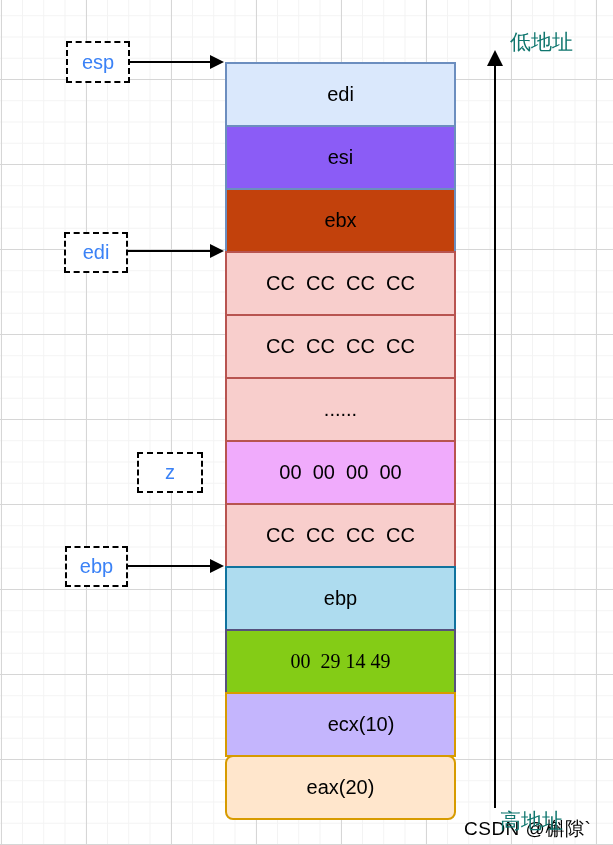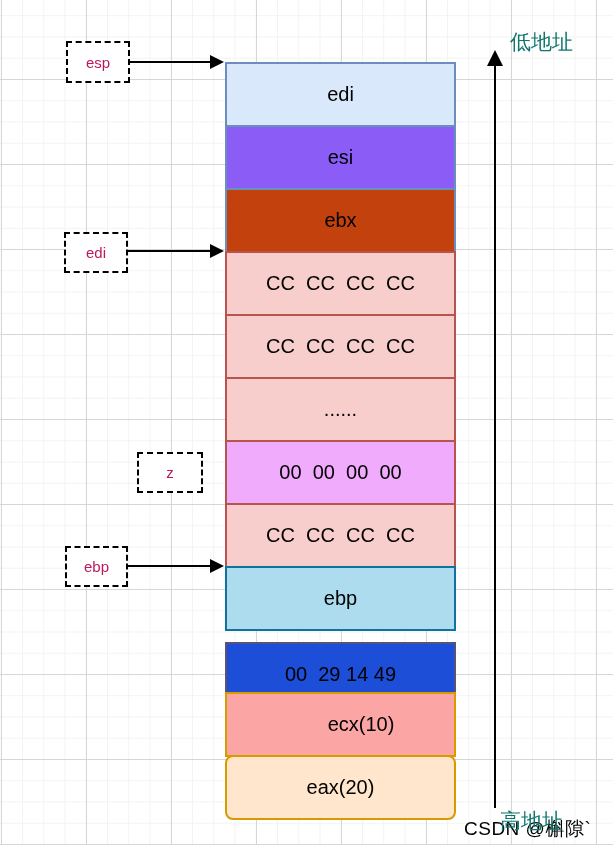--- a/index.html
+++ b/index.html
@@ -19,21 +19,21 @@
   .row{
     position:absolute;left:0;width:231px;height:65px;
     border:2px solid #666;box-sizing:border-box;
     display:flex;align-items:center;justify-content:center;
   }
   .row span{font-size:20px;color:#000;white-space:pre;}
   .pbox{
     position:absolute;border:2px dashed #000;background:#fff;box-sizing:border-box;
     display:flex;align-items:center;justify-content:center;
   }
-  .pbox span{font-size:15px;color:#be185d;}
+  .pbox span{font-size:20px;color:#3b82f6;}
   .harrow{position:absolute;height:2px;}
   .hline{position:absolute;left:0;top:0;height:2px;width:100%;background:#000;}
   .hhead{position:absolute;right:-14px;top:-6px;width:0;height:0;
     border-top:7px solid transparent;border-bottom:7px solid transparent;
     border-left:14px solid #000;}
   .vline{position:absolute;left:494px;top:64px;width:2px;height:744px;background:#000;}
   .vhead{position:absolute;left:487px;top:50px;width:0;height:0;
     border-left:8px solid transparent;border-right:8px solid transparent;
     border-bottom:16px solid #000;}
   .axis-label{position:absolute;font-size:21px;color:#0f766e;z-index:3;}
@@ -66,24 +66,24 @@
     </div>
   <div class="row" style="top: 378px; background-color: #f0abfc; border-color: rgb(184, 84, 80);">
       <span>00  00  00  00</span>
     </div>
   <div class="row" style="top: 441px; background-color: rgb(248, 206, 204); border-color: rgb(184, 84, 80);">
       <span>CC  CC  CC  CC</span>
     </div>
   <div class="row" style="top: 504px; background-color: rgb(174, 220, 239); border-color: rgb(16, 115, 158);">
       <span>ebp</span>
     </div>
-  <div class="row" style="top: 580px; background-color: #1d4ed8; border-color: rgb(86, 81, 125);">
+  <div class="row" style="top: 567px; background-color: #84cc16; border-color: rgb(86, 81, 125); font-family: Liberation Serif, serif;">
       <span>00  29 14 49</span>
     </div>
-  <div class="row" style="top: 630px; background-color: #fca5a5; border-color: rgb(215, 155, 0); padding-left: 41px;">
+  <div class="row" style="top: 630px; background-color: #c4b5fd; border-color: rgb(215, 155, 0); padding-left: 41px;">
       <span>ecx(10)</span>
     </div>
   <div class="row" style="top: 693px; background-color: rgb(255, 230, 204); border-color: rgb(215, 155, 0); border-radius: 8px;">
       <span>eax(20)</span>
     </div>
 </div>
 
 <div class="pbox" style="left:66px;top:41px;width:64px;height:42px;">
     <span>esp</span>
   </div>

